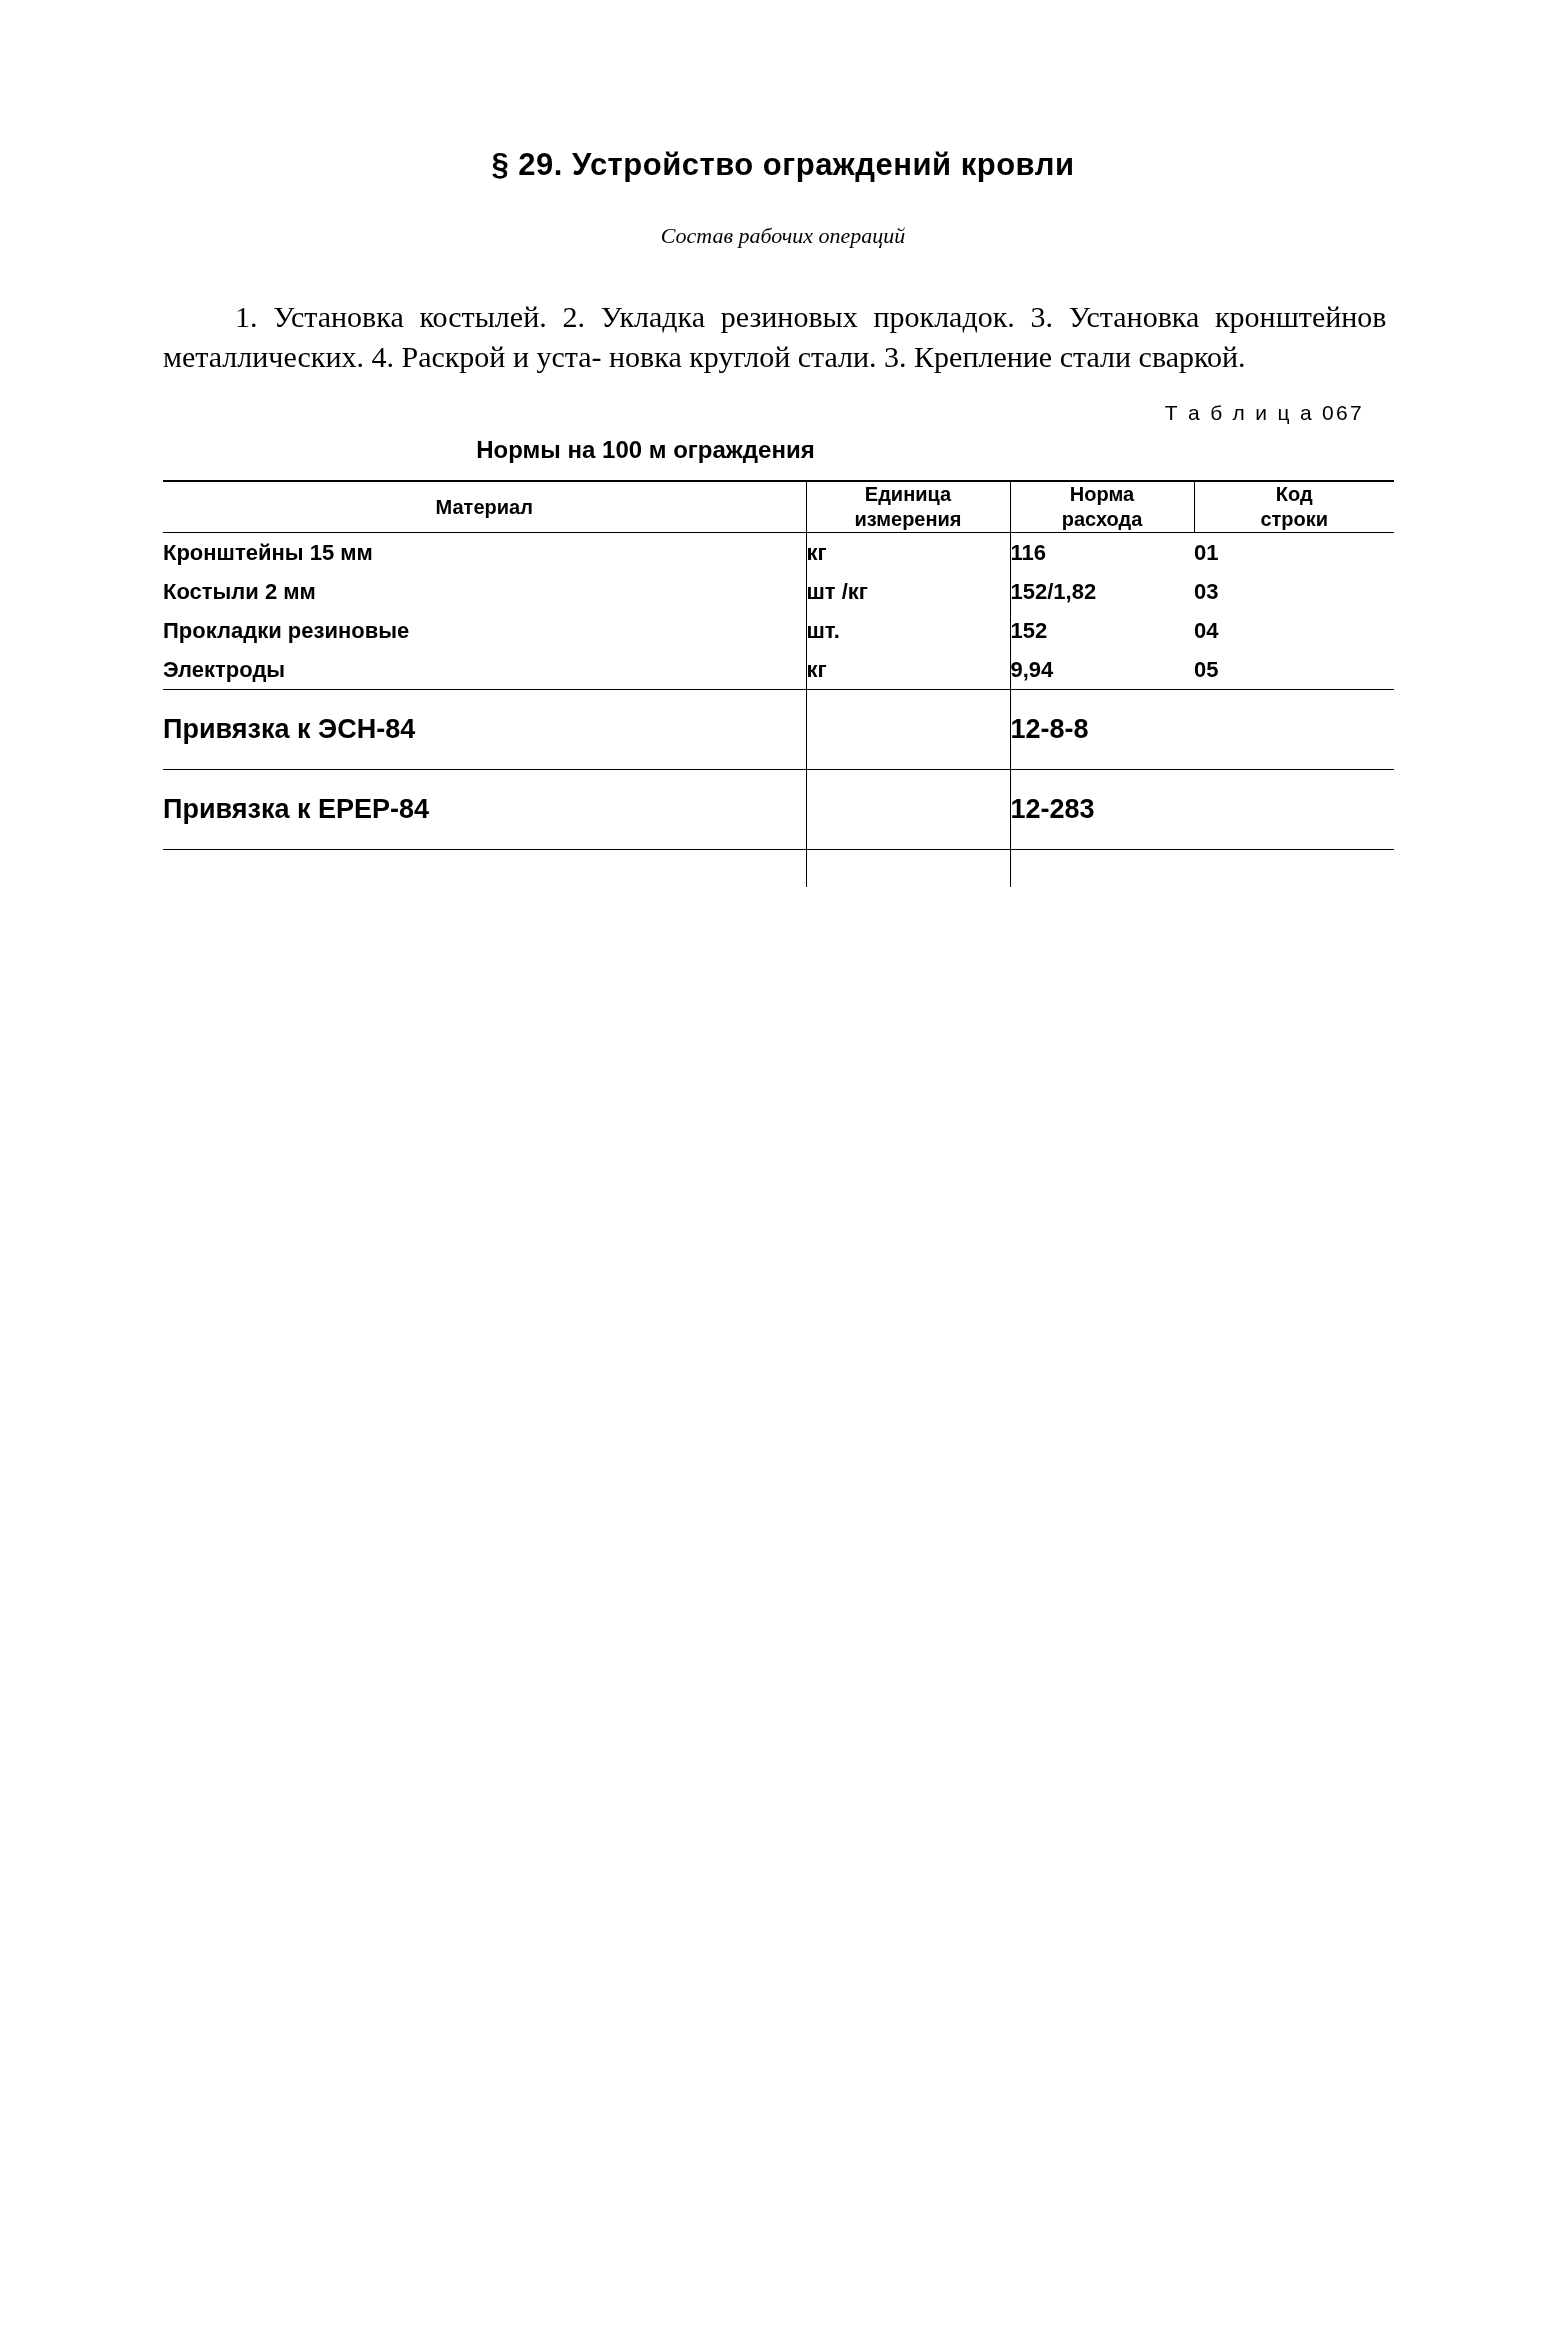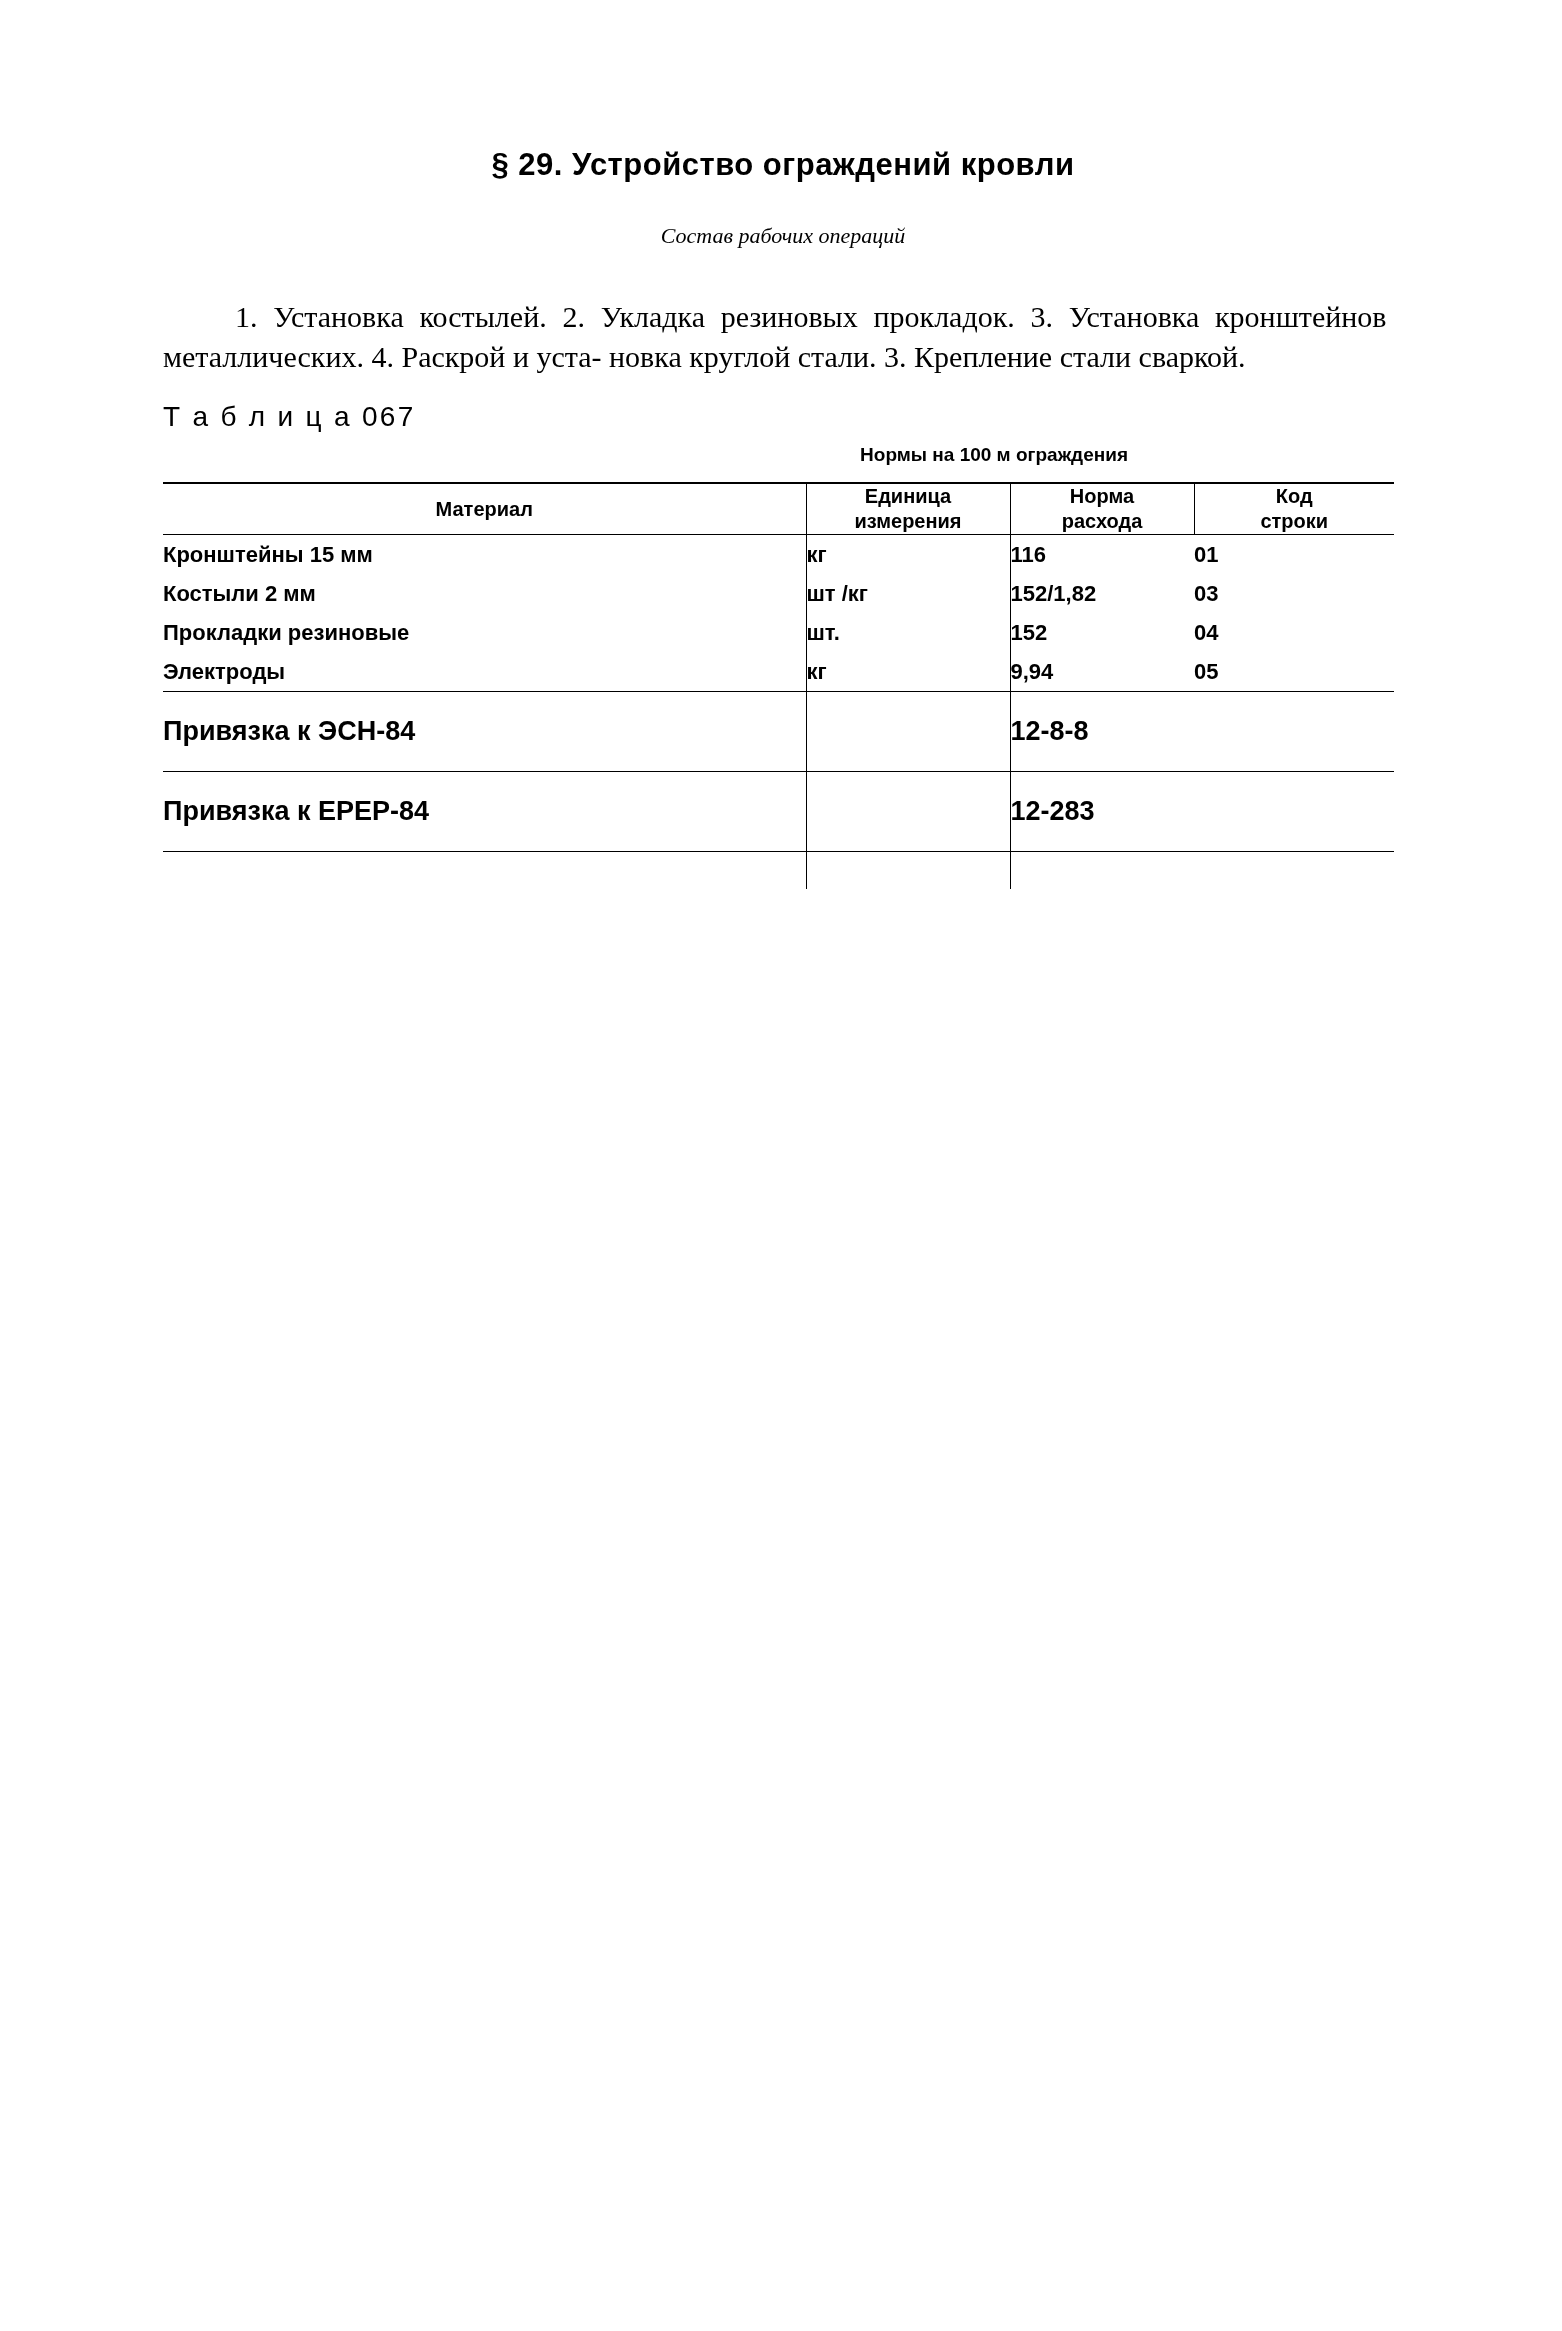--- a/index.html
+++ b/index.html
@@ -46,30 +46,31 @@
     font-family: "Liberation Serif", serif;
     font-size: 30px;
     line-height: 1.33;
     text-align: justify;
     text-justify: inter-word;
     margin: 0 0 24px 0;
     padding: 0 16.5px 0 0;
   }
   .operations .indent { padding-left: 72px; }
   .table-label {
-    font-family: "Liberation Sans", sans-serif;
-    font-size: 28px;
+    text-align: right;
+    font-family: "Liberation Sans", sans-serif;
+    font-size: 21px;
     letter-spacing: 2.3px;
     margin: 0 39px 11px 0;
   }
   .norms-title {
-    text-align: right;
-    font-family: "Liberation Sans", sans-serif;
-    font-weight: bold;
-    font-size: 19px;
+    text-align: center;
+    font-family: "Liberation Sans", sans-serif;
+    font-weight: bold;
+    font-size: 24px;
     margin: 0 0 16.5px 0;
     padding-right: 275px;
   }
   table.norms {
     border-collapse: collapse;
     width: 1231px;
     table-layout: fixed;
     font-family: "Liberation Sans", sans-serif;
   }
   table.norms col.c1 { width: 643px; }

